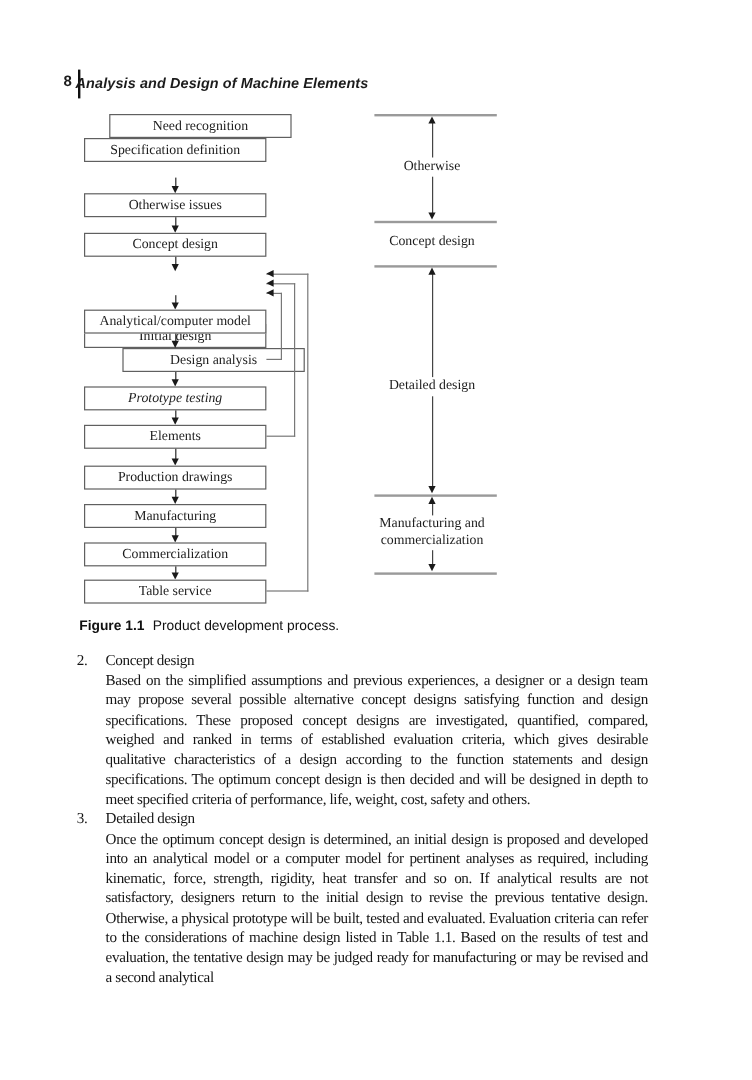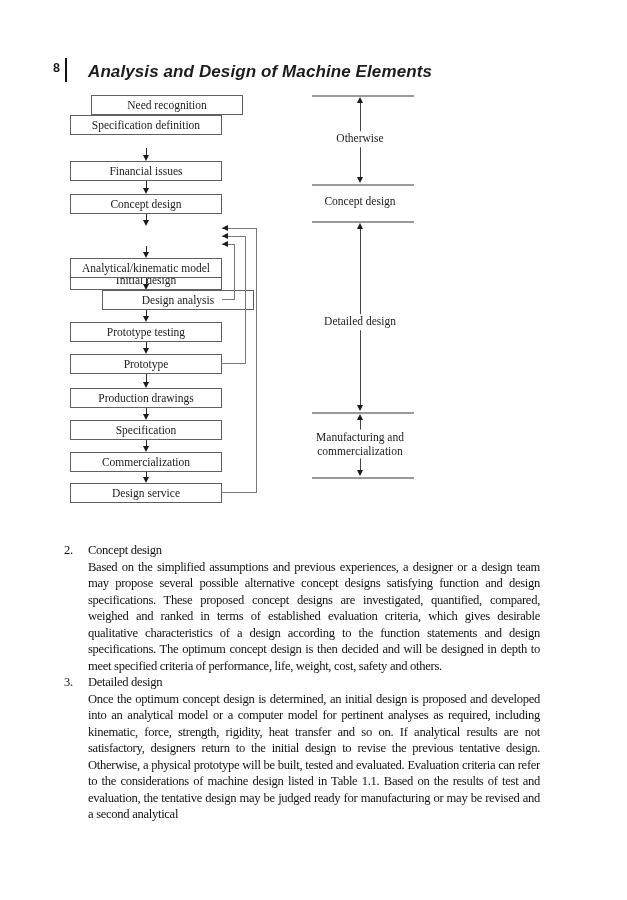--- a/index.html
+++ b/index.html
@@ -5,21 +5,21 @@
   * { margin:0; padding:0; box-sizing:border-box; }
   html,body { background:#e8e8e8; }
   .page {
     position:relative; width:627px; height:900px; margin:0 auto;
     background:#ffffff; overflow:hidden;
     font-family:"Liberation Serif", serif; color:#1c1c1c;
   }
   
   .pg-num { position:absolute; left:53px; top:61px; font-family:"Liberation Sans",sans-serif; font-weight:bold; font-size:12.5px; }
   .hdr-rule { position:absolute; left:65px; top:58px; width:1.5px; height:24px; background:#111; }
-  .run-title { position:absolute; left:88px; top:62px; font-family:"Liberation Sans",sans-serif; font-style:italic; font-weight:bold; font-size:17px; letter-spacing:0.1px; }
+  .run-title { position:absolute; left:63px; top:62px; font-family:"Liberation Sans",sans-serif; font-style:italic; font-weight:bold; font-size:12px; letter-spacing:0.1px; }
 
   
   .fc-box {
     position:absolute; left:70px; width:152px; height:20px;
     border:1px solid #606060; background:#fff;
     font-size:11.5px; line-height:18px; text-align:center;
     color:#1c1c1c; overflow:hidden;
   }
   .stem-v { position:absolute; width:1px; background:#2a2a2a; }
   .ah-down { position:absolute; width:0; height:0;
@@ -60,51 +60,51 @@
   <span class="hdr-rule"></span>
   <span class="run-title">Analysis and Design of Machine Elements</span>
 
   <div id="figure">
       <div class="fc-box" style="top: 95px; margin-left: 21px;">Need recognition</div>
       <div class="stem-v" style="left: 145.5px; top: 115px; height: 9px;"></div>
       <div class="ah-down" style="left: 142.5px; top: 122px;"></div>
       <div class="fc-box" style="top: 115px;">Specification definition</div>
       <div class="stem-v" style="left: 145.5px; top: 148px; height: 9px;"></div>
       <div class="ah-down" style="left: 142.5px; top: 155px;"></div>
-      <div class="fc-box" style="top: 161px;">Financial issues</div>
+      <div class="fc-box" style="top: 161px;">Otherwise issues</div>
       <div class="stem-v" style="left: 145.5px; top: 181px; height: 9px;"></div>
       <div class="ah-down" style="left: 142.5px; top: 188px;"></div>
       <div class="fc-box" style="top: 194px;">Concept design</div>
       <div class="stem-v" style="left: 145.5px; top: 214px; height: 8px;"></div>
       <div class="ah-down" style="left: 142.5px; top: 220px;"></div>
       <div class="fc-box" style="top: 226px; margin-top: 44px;">Initial design</div>
       <div class="stem-v" style="left: 145.5px; top: 246px; height: 8px;"></div>
       <div class="ah-down" style="left: 142.5px; top: 252px;"></div>
-      <div class="fc-box" style="top: 258px;">Analytical/kinematic model</div>
+      <div class="fc-box" style="top: 258px;">Analytical/computer model</div>
       <div class="stem-v" style="left: 145.5px; top: 278px; height: 8px;"></div>
       <div class="ah-down" style="left: 142.5px; top: 284px;"></div>
       <div class="fc-box" style="top: 290px; margin-left: 32px;">Design analysis</div>
       <div class="stem-v" style="left: 145.5px; top: 310px; height: 8px;"></div>
       <div class="ah-down" style="left: 142.5px; top: 316px;"></div>
-      <div class="fc-box" style="top: 322px;">Prototype testing</div>
+      <div class="fc-box" style="top: 322px; font-style: italic;">Prototype testing</div>
       <div class="stem-v" style="left: 145.5px; top: 342px; height: 8px;"></div>
       <div class="ah-down" style="left: 142.5px; top: 348px;"></div>
-      <div class="fc-box" style="top: 354px;">Prototype</div>
+      <div class="fc-box" style="top: 354px;">Elements</div>
       <div class="stem-v" style="left: 145.5px; top: 374px; height: 10px;"></div>
       <div class="ah-down" style="left: 142.5px; top: 382px;"></div>
       <div class="fc-box" style="top: 388px;">Production drawings</div>
       <div class="stem-v" style="left: 145.5px; top: 408px; height: 8px;"></div>
       <div class="ah-down" style="left: 142.5px; top: 414px;"></div>
-      <div class="fc-box" style="top: 420px;">Specification</div>
+      <div class="fc-box" style="top: 420px;">Manufacturing</div>
       <div class="stem-v" style="left: 145.5px; top: 440px; height: 8px;"></div>
       <div class="ah-down" style="left: 142.5px; top: 446px;"></div>
       <div class="fc-box" style="top: 452px;">Commercialization</div>
       <div class="stem-v" style="left: 145.5px; top: 472px; height: 7px;"></div>
       <div class="ah-down" style="left: 142.5px; top: 477px;"></div>
-      <div class="fc-box" style="top: 483px;">Design service</div>
+      <div class="fc-box" style="top: 483px;">Table service</div>
       <div class="loop" style="left: 222px; top: 244px; width: 13px; height: 56px;"></div>
       <div class="ah-left" style="left: 222px; top: 240.5px;"></div>
       <div class="loop" style="left: 222px; top: 236px; width: 24px; height: 128px;"></div>
       <div class="ah-left" style="left: 222px; top: 232.5px;"></div>
       <div class="loop" style="left: 222px; top: 228px; width: 35px; height: 265px;"></div>
       <div class="ah-left" style="left: 222px; top: 224.5px;"></div>
       <div class="phase-line" style="top: 95px;"></div>
       <div class="phase-line" style="top: 184px;"></div>
       <div class="phase-line" style="top: 221px;"></div>
       <div class="phase-line" style="top: 412px;"></div>
@@ -118,20 +118,21 @@
       <div class="phase-stem" style="top: 418px; height: 54px;"></div>
       <div class="ah-up" style="left: 356.5px; top: 414px;"></div>
       <div class="ah-down" style="left: 356.5px; top: 470px;"></div>
       <div class="phase-label" style="top: 139px;">Otherwise</div>
       <div class="phase-label" style="top: 202px;">Concept design</div>
       <div class="phase-label" style="top: 322px;">Detailed design</div>
       <div class="phase-label" style="top: 444px;">Manufacturing and
 commercialization</div>
     </div>
 
+  <p class="caption"><span class="cap-label">Figure 1.1</span><span>Product development process.</span></p>
 
   <div class="body-text">
     <div class="item">
       <div class="num">2.</div>
       <div class="content">
         <div class="heading">Concept design</div>
         <div class="para">Based on the simplified assumptions and previous experiences, a designer or a design team may propose several possible alternative concept designs satisfying function and design specifications. These proposed concept designs are investigated, quantified, compared, weighed and ranked in terms of established evaluation criteria, which gives desirable qualitative characteristics of a design according to the function statements and design specifications. The optimum concept design is then decided and will be designed in depth to meet specified criteria of performance, life, weight, cost, safety and others.</div>
       </div>
     </div>
     <div class="item">

